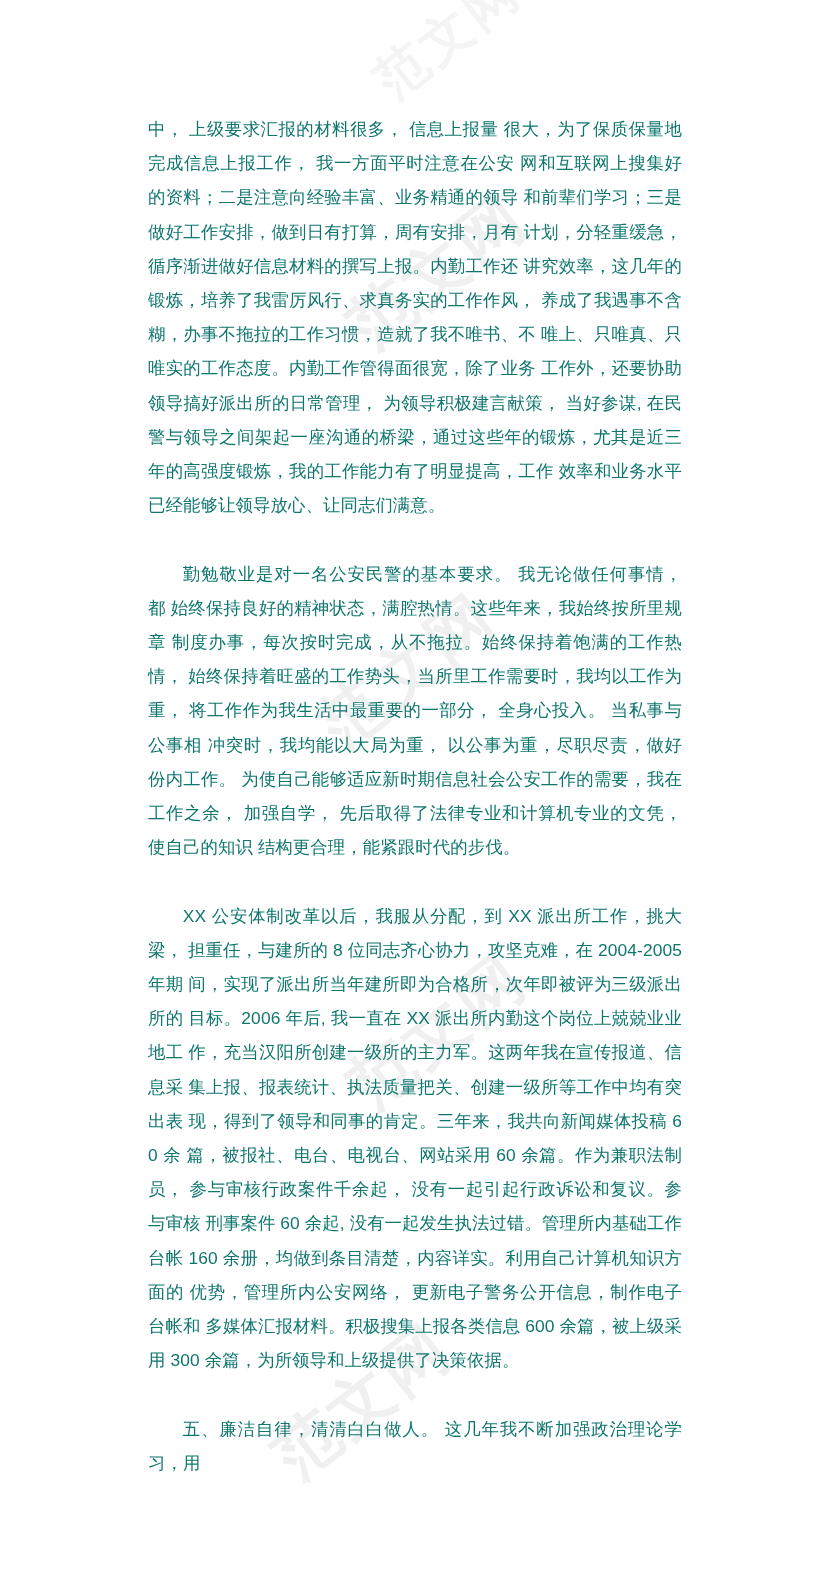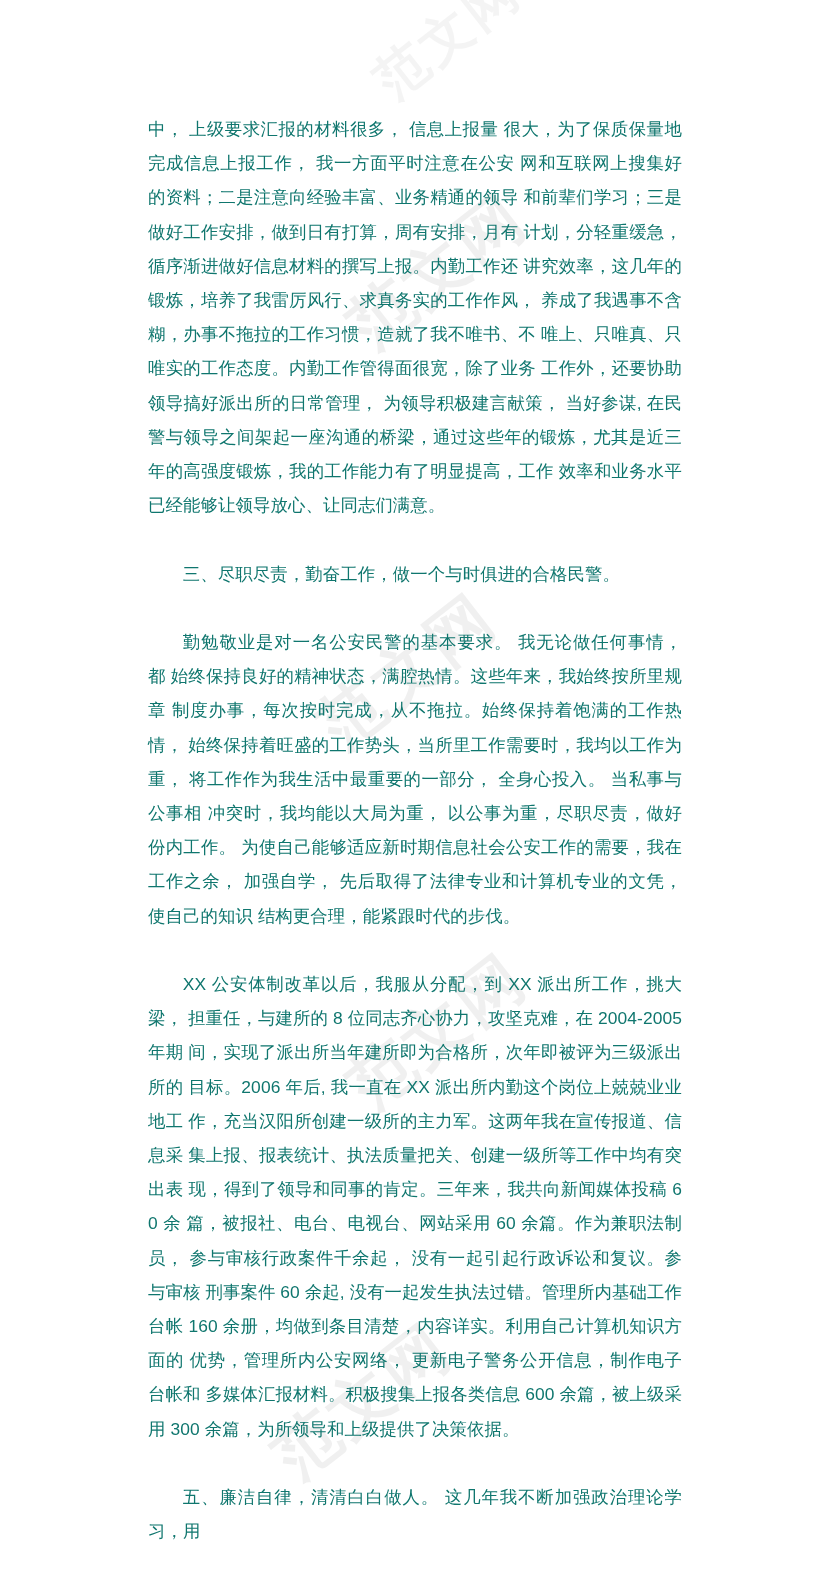--- a/index.html
+++ b/index.html
@@ -77,19 +77,18 @@
   <div class="watermark-layer">
     <div class="wm wm-e">范文网</div>
     <div class="wm wm-a">范文网</div>
     <div class="wm wm-b">范文网</div>
     <div class="wm wm-c">范文网</div>
     <div class="wm wm-d">范文网</div>
   </div>
 
   <div class="content">
     <p class="para">中， 上级要求汇报的材料很多， 信息上报量 很大，为了保质保量地完成信息上报工作， 我一方面平时注意在公安 网和互联网上搜集好的资料；二是注意向经验丰富、业务精通的领导 和前辈们学习；三是做好工作安排，做到日有打算，周有安排，月有 计划，分轻重缓急，循序渐进做好信息材料的撰写上报。内勤工作还 讲究效率，这几年的锻炼，培养了我雷厉风行、求真务实的工作作风， 养成了我遇事不含糊，办事不拖拉的工作习惯，造就了我不唯书、不 唯上、只唯真、只唯实的工作态度。内勤工作管得面很宽，除了业务 工作外，还要协助领导搞好派出所的日常管理， 为领导积极建言献策， 当好参谋, 在民警与领导之间架起一座沟通的桥梁，通过这些年的锻炼，尤其是近三年的高强度锻炼，我的工作能力有了明显提高，工作 效率和业务水平已经能够让领导放心、让同志们满意。</p>
-    <p class="para indent">三、尽职尽责，勤奋工作，做一个与时俱进的合格民警。</p>
     <p class="para indent">勤勉敬业是对一名公安民警的基本要求。 我无论做任何事情， 都 始终保持良好的精神状态，满腔热情。这些年来，我始终按所里规章 制度办事，每次按时完成，从不拖拉。始终保持着饱满的工作热情， 始终保持着旺盛的工作势头，当所里工作需要时，我均以工作为重， 将工作作为我生活中最重要的一部分， 全身心投入。 当私事与公事相 冲突时，我均能以大局为重， 以公事为重，尽职尽责，做好份内工作。 为使自己能够适应新时期信息社会公安工作的需要，我在工作之余， 加强自学， 先后取得了法律专业和计算机专业的文凭， 使自己的知识 结构更合理，能紧跟时代的步伐。</p>
     <p class="para indent">XX 公安体制改革以后，我服从分配，到 XX 派出所工作，挑大梁， 担重任，与建所的 8 位同志齐心协力，攻坚克难，在 2004-2005 年期 间，实现了派出所当年建所即为合格所，次年即被评为三级派出所的 目标。2006 年后, 我一直在 XX 派出所内勤这个岗位上兢兢业业地工 作，充当汉阳所创建一级所的主力军。这两年我在宣传报道、信息采 集上报、报表统计、执法质量把关、创建一级所等工作中均有突出表 现，得到了领导和同事的肯定。三年来，我共向新闻媒体投稿 60 余 篇，被报社、电台、电视台、网站采用 60 余篇。作为兼职法制员， 参与审核行政案件千余起， 没有一起引起行政诉讼和复议。参与审核 刑事案件 60 余起, 没有一起发生执法过错。管理所内基础工作台帐 160 余册，均做到条目清楚，内容详实。利用自己计算机知识方面的 优势，管理所内公安网络， 更新电子警务公开信息，制作电子台帐和 多媒体汇报材料。积极搜集上报各类信息 600 余篇，被上级采用 300 余篇，为所领导和上级提供了决策依据。</p>
     <p class="para indent">五、廉洁自律，清清白白做人。 这几年我不断加强政治理论学习，用</p>
   </div>
 
 </div>
 
 </body></html>

